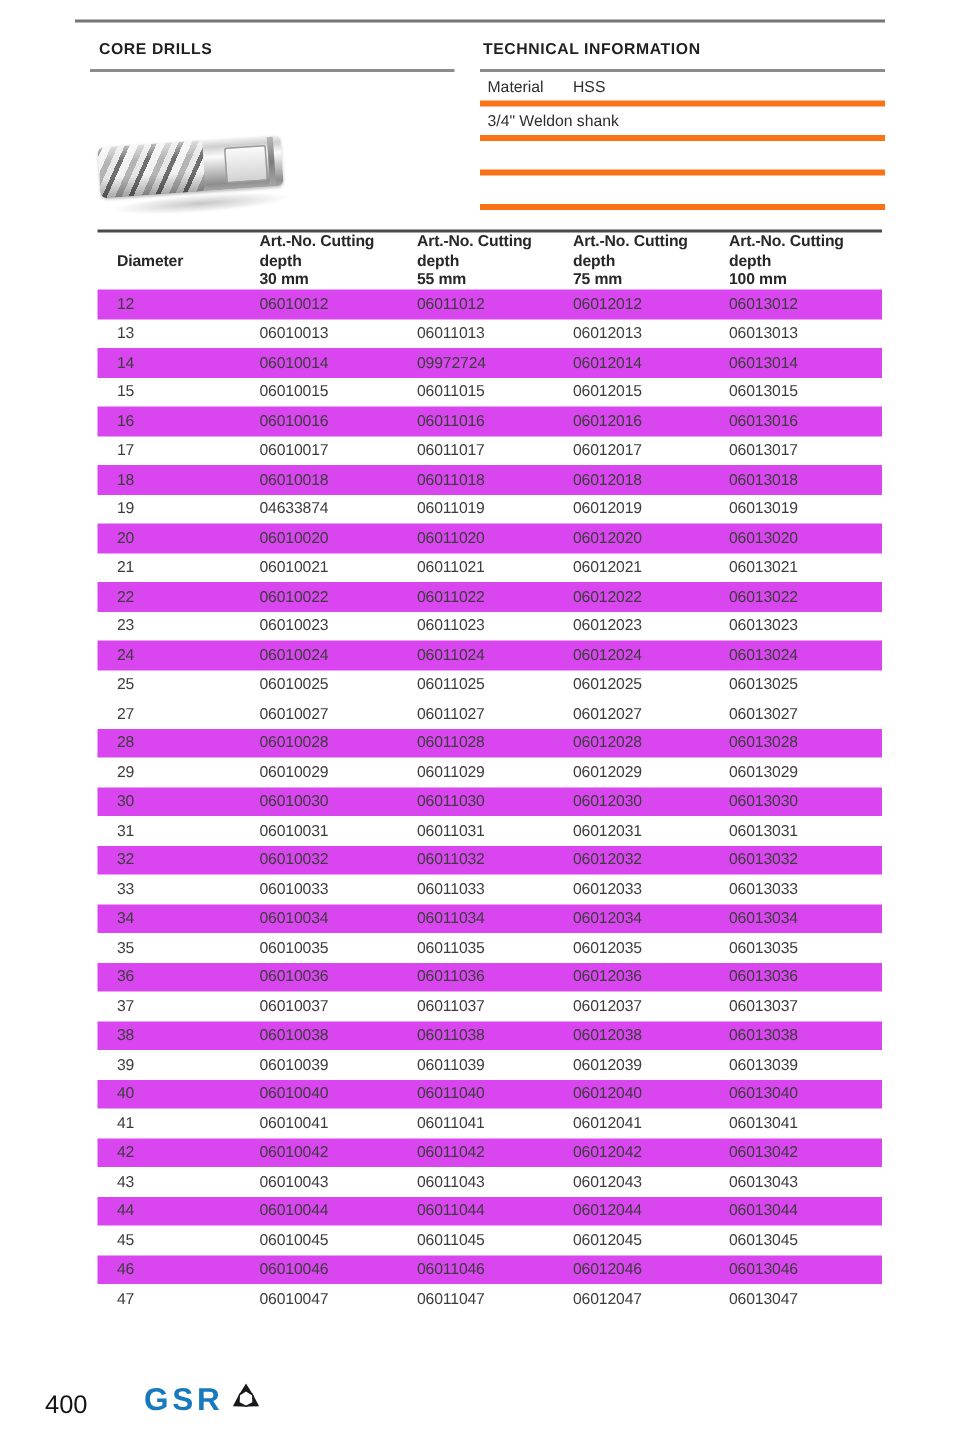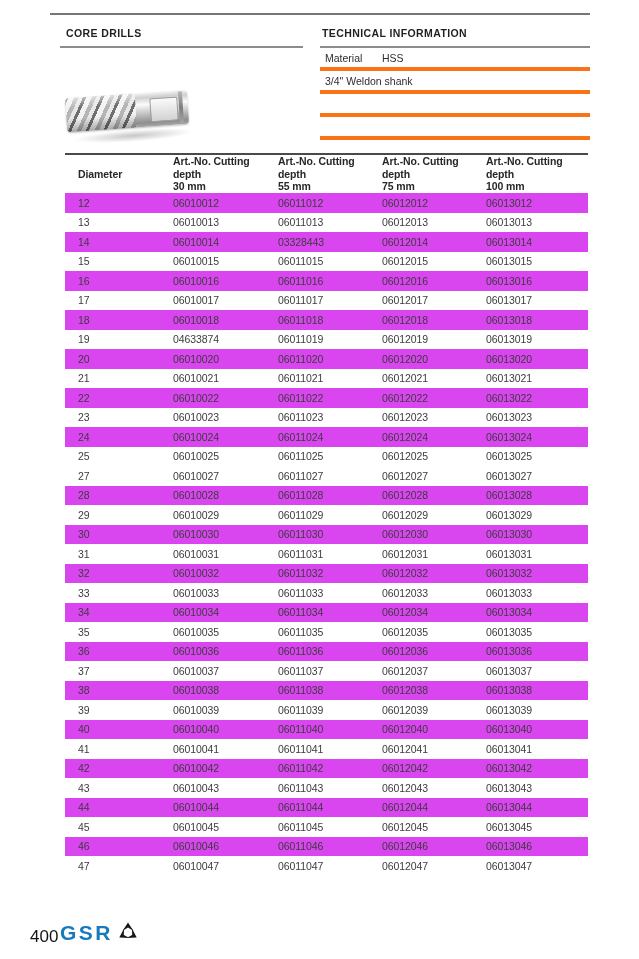--- a/index.html
+++ b/index.html
@@ -70,20 +70,21 @@
     box-sizing:border-box;padding-left:13px;font-size:10.5px;color:#3c3c3c;letter-spacing:-0.1px;
     white-space:nowrap;
   }
 
   
   .footer-page-number{position:absolute;left:30px;top:927px;font-size:17px;color:#141414;}
   .brand{position:absolute;left:60px;top:919px;display:flex;align-items:center;}
   .brand-word{
     font-size:21px;font-weight:bold;color:#1779be;letter-spacing:2.5px;
     font-family:"Liberation Sans",sans-serif;
+    margin-left:36px;
   }
   .brand-mark{margin-left:4px;margin-top:2px;}
 </style>
 </head>
 <body>
 
 <div class="page">
 
   <div class="rule top-rule"></div>
 
@@ -153,21 +154,21 @@
         <div class="trow">
           <div class="td c0">13</div>
           <div class="td c1">06010013</div>
           <div class="td c2">06011013</div>
           <div class="td c3">06012013</div>
           <div class="td c4">06013013</div>
         </div>
         <div class="trow shaded">
           <div class="td c0">14</div>
           <div class="td c1">06010014</div>
-          <div class="td c2">03328443</div>
+          <div class="td c2">09972724</div>
           <div class="td c3">06012014</div>
           <div class="td c4">06013014</div>
         </div>
         <div class="trow">
           <div class="td c0">15</div>
           <div class="td c1">06010015</div>
           <div class="td c2">06011015</div>
           <div class="td c3">06012015</div>
           <div class="td c4">06013015</div>
         </div>

